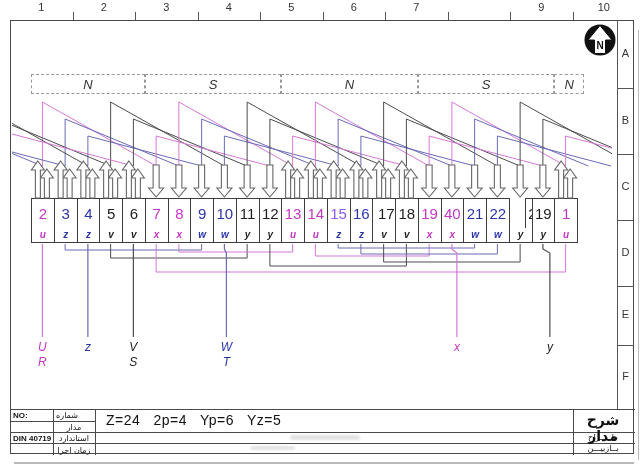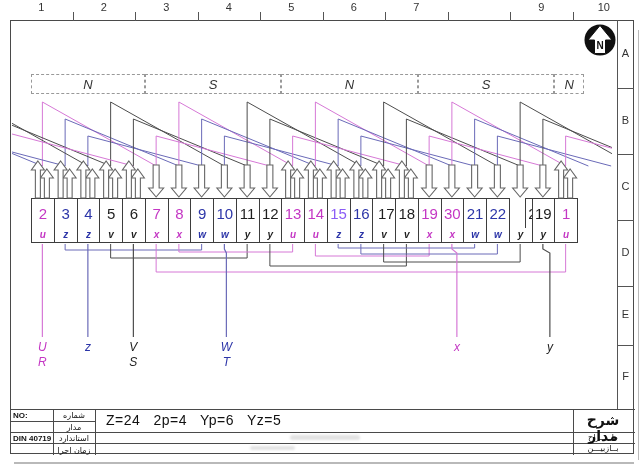--- a/index.html
+++ b/index.html
@@ -109,21 +109,21 @@
       <div class="slot-num" style="left: 326.75px; width: 23.75px; color: #8b5cf6;">15</div>
       <div class="slot-letter" style="left: 326.75px; width: 23.75px; color: rgb(44, 53, 168);">z</div>
       <div class="slot-num" style="left: 349.5px; width: 23.75px; color: rgb(44, 53, 168);">16</div>
       <div class="slot-letter" style="left: 349.5px; width: 23.75px; color: rgb(44, 53, 168);">z</div>
       <div class="slot-num" style="left: 372.25px; width: 28px; color: rgb(30, 30, 30);">17</div>
       <div class="slot-letter" style="left: 372.25px; width: 23.75px; color: rgb(30, 30, 30);">v</div>
       <div class="slot-num" style="left: 395px; width: 23.75px; color: rgb(30, 30, 30);">18</div>
       <div class="slot-letter" style="left: 395px; width: 23.75px; color: rgb(30, 30, 30);">v</div>
       <div class="slot-num" style="left: 417.75px; width: 23.75px; color: rgb(196, 55, 196);">19</div>
       <div class="slot-letter" style="left: 417.75px; width: 23.75px; color: rgb(196, 55, 196);">x</div>
-      <div class="slot-num" style="left: 440.5px; width: 23.75px; color: rgb(196, 55, 196);">30</div>
+      <div class="slot-num" style="left: 440.5px; width: 23.75px; color: rgb(196, 55, 196);">40</div>
       <div class="slot-letter" style="left: 440.5px; width: 23.75px; color: rgb(196, 55, 196);">x</div>
       <div class="slot-num" style="left: 463.25px; width: 23.75px; color: rgb(44, 53, 168);">21</div>
       <div class="slot-letter" style="left: 463.25px; width: 23.75px; color: rgb(44, 53, 168);">w</div>
       <div class="slot-num" style="left: 486px; width: 23.75px; color: rgb(44, 53, 168);">22</div>
       <div class="slot-letter" style="left: 486px; width: 23.75px; color: rgb(44, 53, 168);">w</div>
       <div class="slot-num" style="left: 508.75px; width: 23.75px; color: rgb(30, 30, 30); margin-left: 16px;">23</div>
       <div class="slot-letter" style="left: 508.75px; width: 23.75px; color: rgb(30, 30, 30);">y</div>
       <div class="slot-num" style="left: 531.5px; width: 23.75px; color: rgb(30, 30, 30);">19</div>
       <div class="slot-letter" style="left: 531.5px; width: 23.75px; color: rgb(30, 30, 30);">y</div>
       <div class="slot-num" style="left: 554.25px; width: 23.75px; color: rgb(196, 55, 196);">1</div>
@@ -239,21 +239,21 @@
     <div class="tb-line" style="left:10px;top:409px;width:625px;height:1px"></div>
     <div class="tb-line" style="left:53px;top:409px;width:1px;height:46px"></div>
     <div class="tb-line" style="left:95px;top:409px;width:1px;height:46px"></div>
     <div class="tb-line" style="left:573px;top:409px;width:1px;height:46px"></div>
     <div class="tb-line" style="left:10px;top:421px;width:85px;height:1px"></div>
     <div class="tb-line" style="left:10px;top:432px;width:625px;height:1px"></div>
     <div class="tb-line" style="left:10px;top:443px;width:625px;height:1px"></div>
     <div class="tb-text" style="left:13px;top:411px">NO:</div>
     <div class="tb-text" style="left:13px;top:434px">DIN 40719</div>
     <div id="fa-col">
-        <div class="tb-fa" style="left: 54px; top: 411px; width: 40px;">شماره</div>
+        <div class="tb-fa" style="left: 47px; top: 411px; width: 40px;">شماره</div>
         <div class="tb-fa" style="left: 54px; top: 423px; width: 40px;">مدار</div>
         <div class="tb-fa" style="left: 54px; top: 434px; width: 40px;">استاندارد</div>
         <div class="tb-fa" style="left: 54px; top: 445.5px; width: 40px;">زمان اجرا</div>
       </div>
     <div class="tb-formula" style="left:106px;top:412px">Z=24   2p=4   Yp=6   Yz=5</div>
     <div class="tb-fa" style="left:575px;top:412px;width:56px;font-size:14px;font-weight:bold">شرح مدار</div>
     <div class="tb-fa" style="left:575px;top:433px;width:56px">طـــــراح</div>
     <div class="tb-fa" style="left:575px;top:444px;width:56px">بــازبیـــن</div>
     <div class="smudge" style="left:290px;top:435px;width:70px;height:5px"></div>
     <div class="smudge" style="left:250px;top:446px;width:45px;height:4px"></div>

